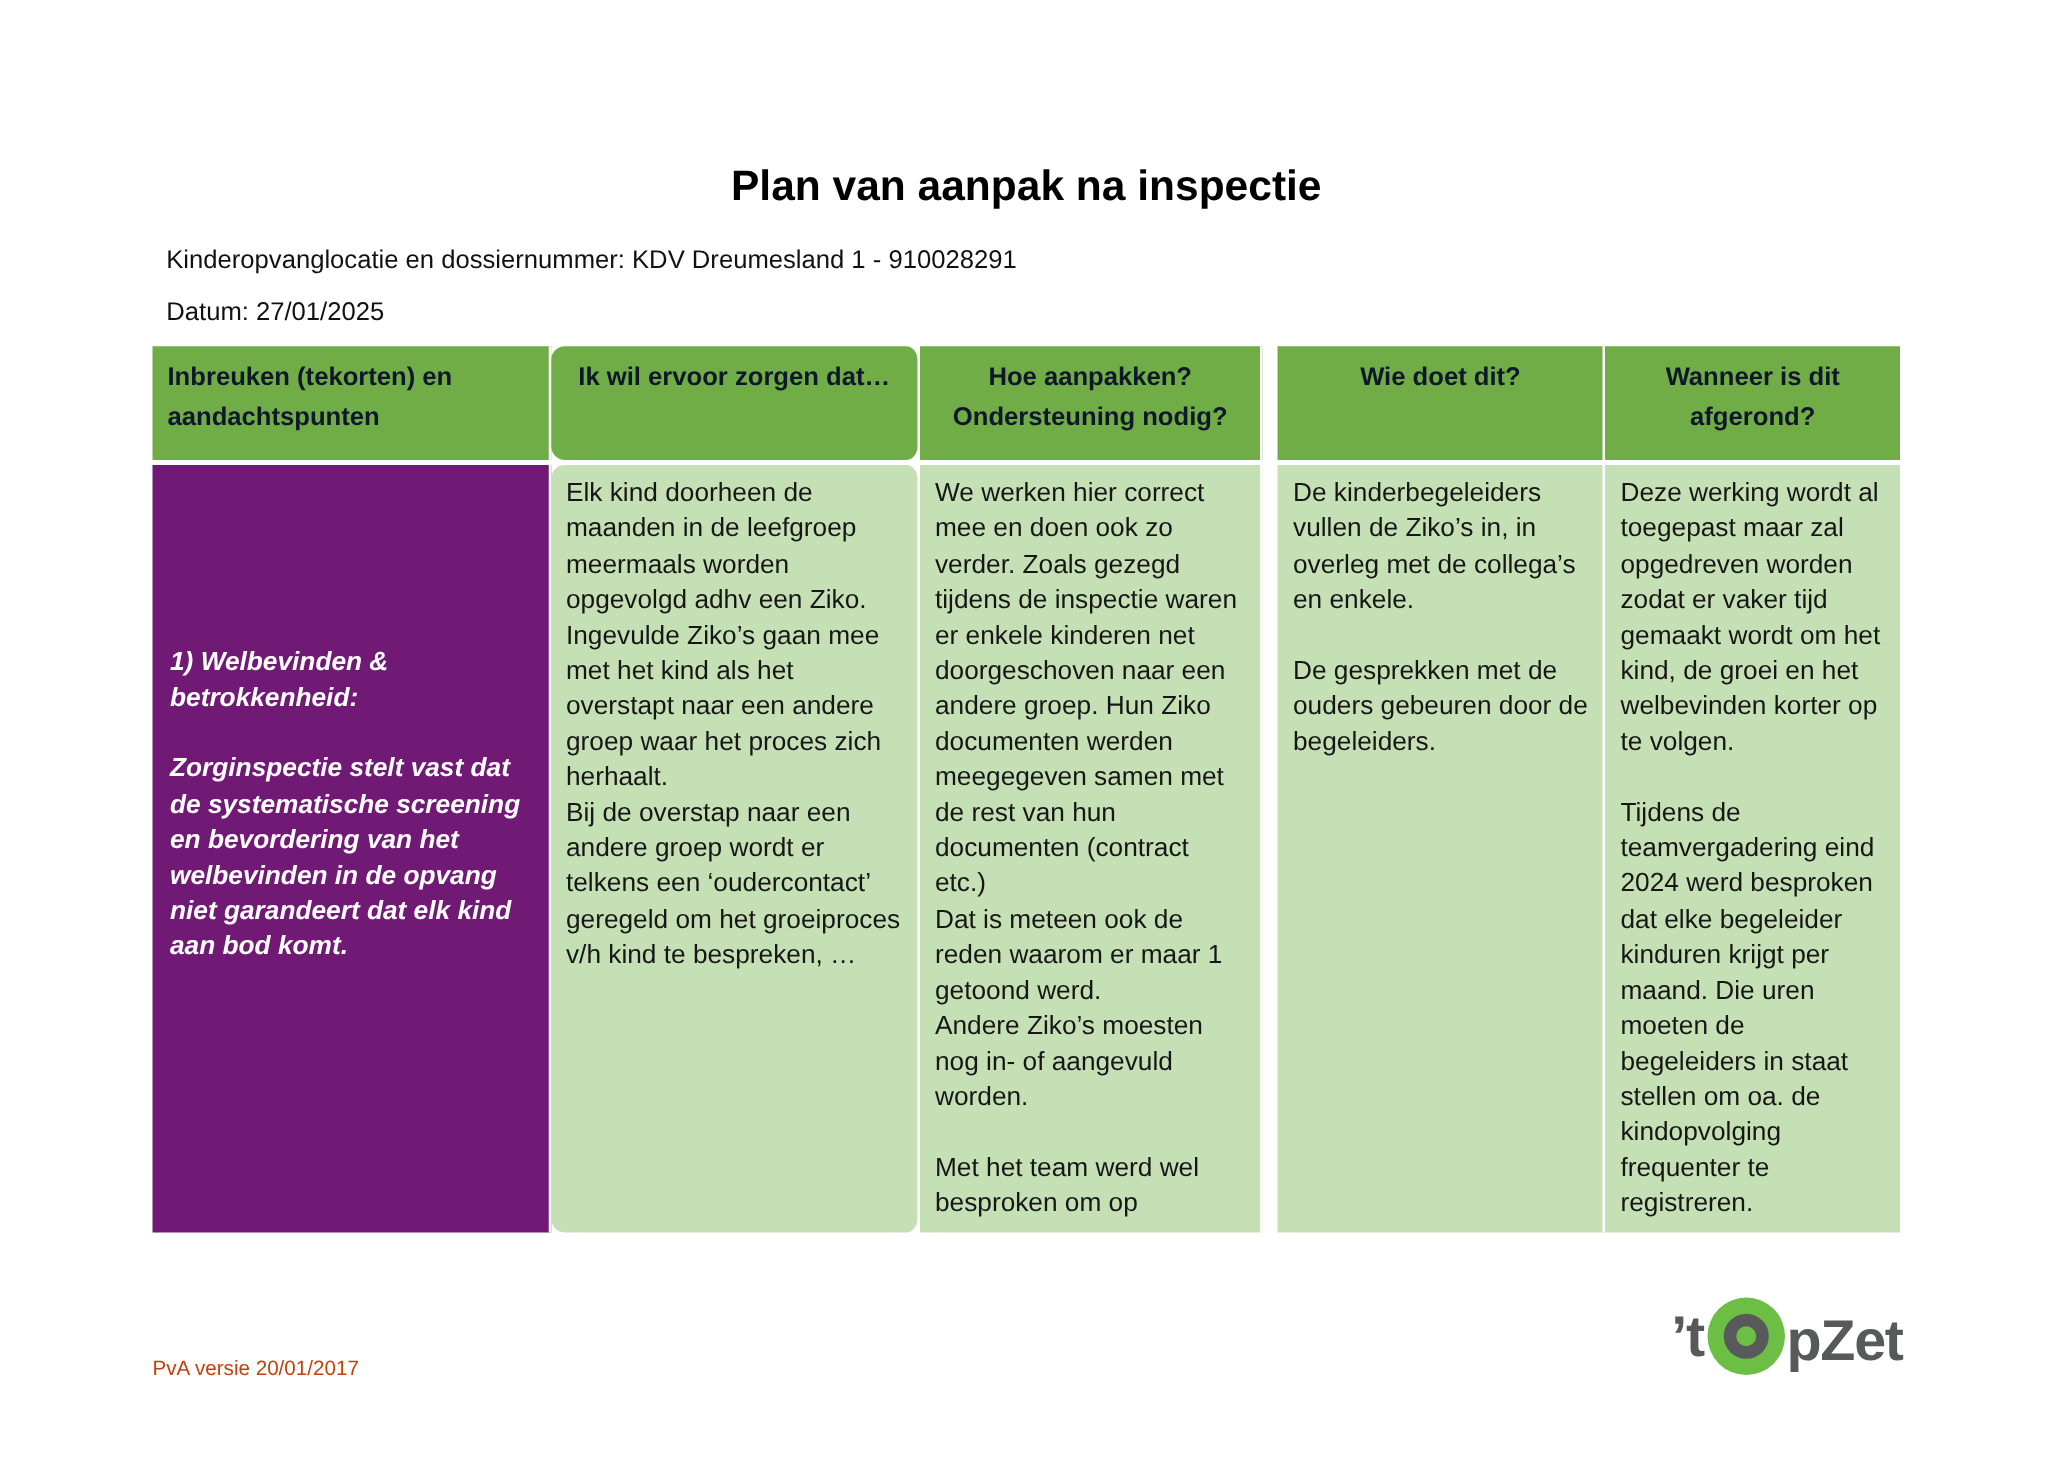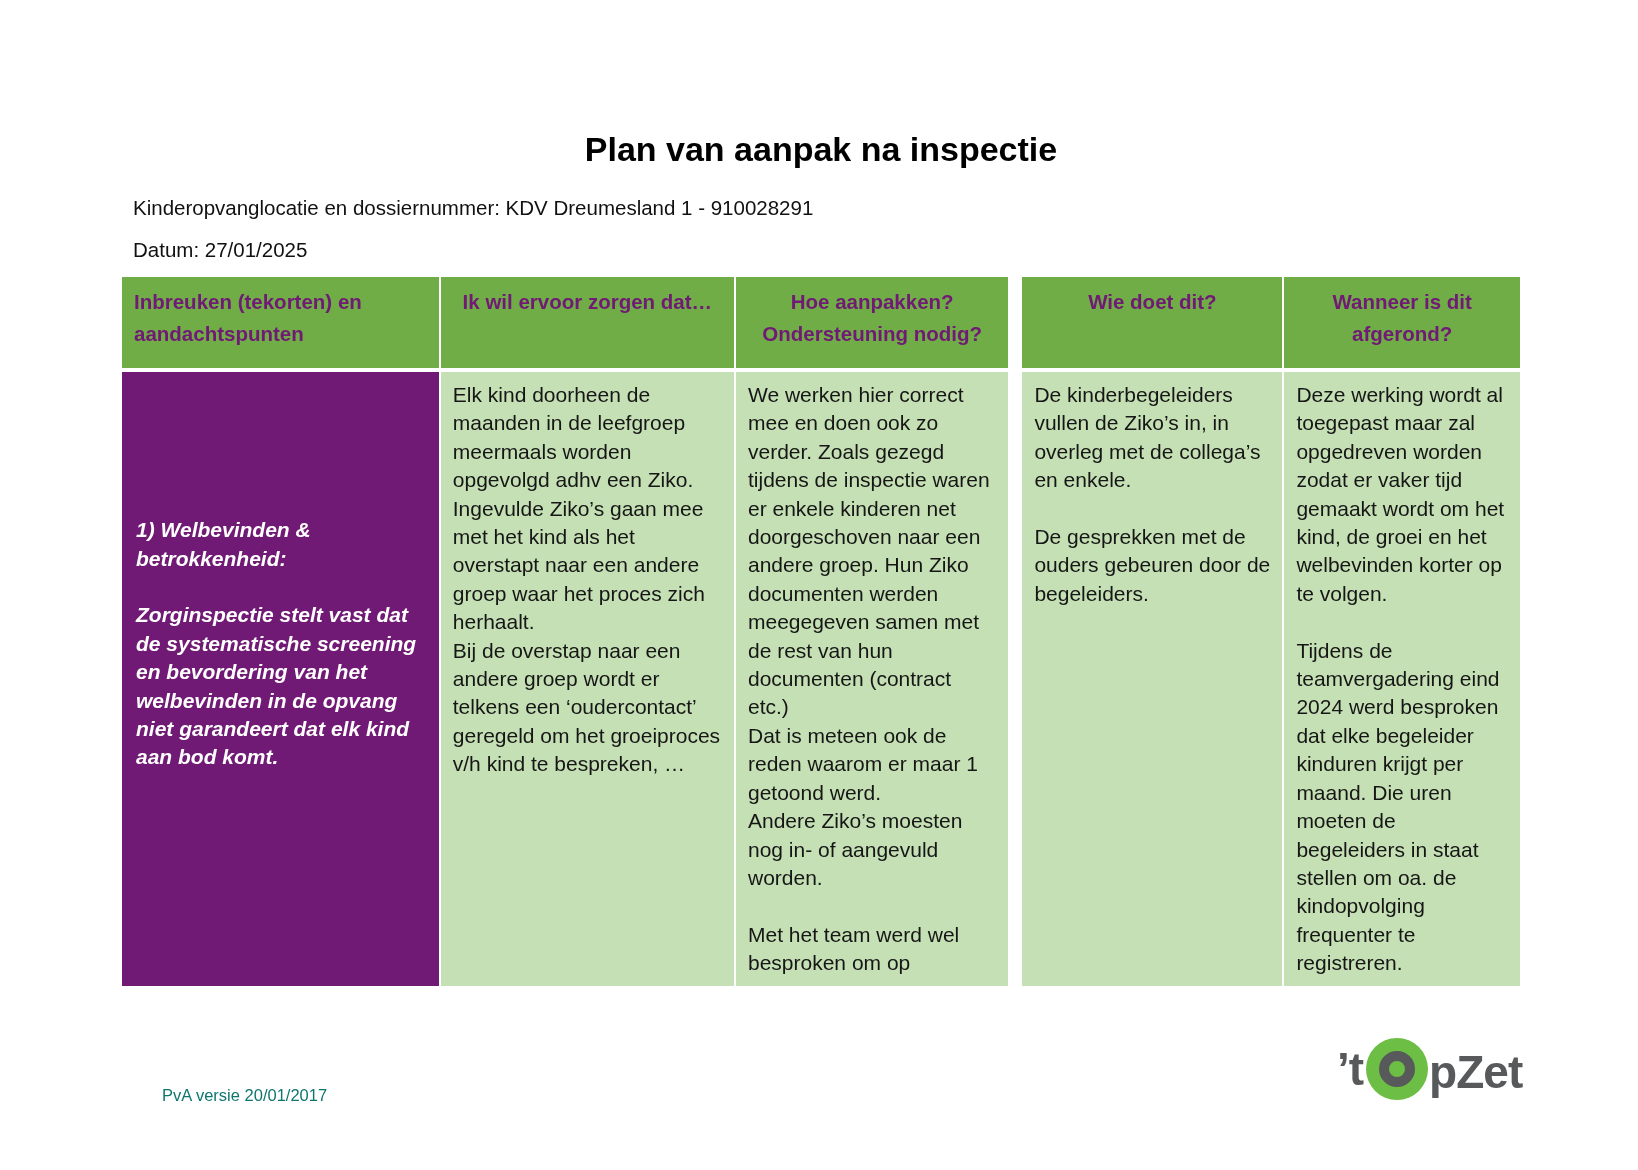--- a/index.html
+++ b/index.html
@@ -14,45 +14,45 @@
   }
   .meta{position:absolute;left:122px;font-size:20.5px;color:#111;margin-left:11px;}
   .meta-1{top:196px;}
   .meta-2{top:238px;}
 
   .pva-table{
     position:absolute;left:122px;top:277px;width:1398px;
   }
   .trow{display:flex;width:100%;}
   .c1{width:23.0%;}
-  .c2{width:21.3%;}
+  .c2{width:21.3%;border-radius:11px;}
   .c3{width:19.8%;}
   .c4{width:18.9%;margin-left:12px;}
   .c5{width:17.0%;}
   .th{
-    background:#70AD47;color:#701a75;font-weight:bold;font-size:20.5px;
+    background:#70AD47;color:#0f172a;font-weight:bold;font-size:20.5px;
     line-height:1.55;box-sizing:border-box;padding:9px 12px;
     text-align:center;height:91px;border-right:2px solid #ffffff;
   }
   .th:last-child{border-right:none;}
   .th.first{text-align:left;}
   .thead{border-bottom:4px solid #ffffff;}
   .td{
     background:#C5E0B4;box-sizing:border-box;height:614px;overflow:hidden;
     padding:9px 12px;font-size:21px;line-height:28.4px;color:#161616;
     white-space:pre-line;border-right:2px solid #ffffff;
   }
   .td:last-child{border-right:none;}
   .td.issue{
     background:#701a75;color:#ffffff;font-weight:bold;font-style:italic;
     display:flex;align-items:center;padding:0 14px 70px 14px;
   }
 
   .footer-version{
-    position:absolute;left:122px;top:1086px;font-size:16.5px;color:#0f766e;margin-left:40px;
+    position:absolute;left:122px;top:1086px;font-size:16.5px;color:#c2410c;
   }
 
   .logo{
     position:absolute;left:1337px;top:1033px;height:72px;
     display:flex;align-items:center;color:#58595B;
     font-weight:bold;letter-spacing:-1px;
   }
   .logo .part{font-size:46px;line-height:1;}
   .logo .prefix{margin-right:2px;}
   .logo .o-circle{

